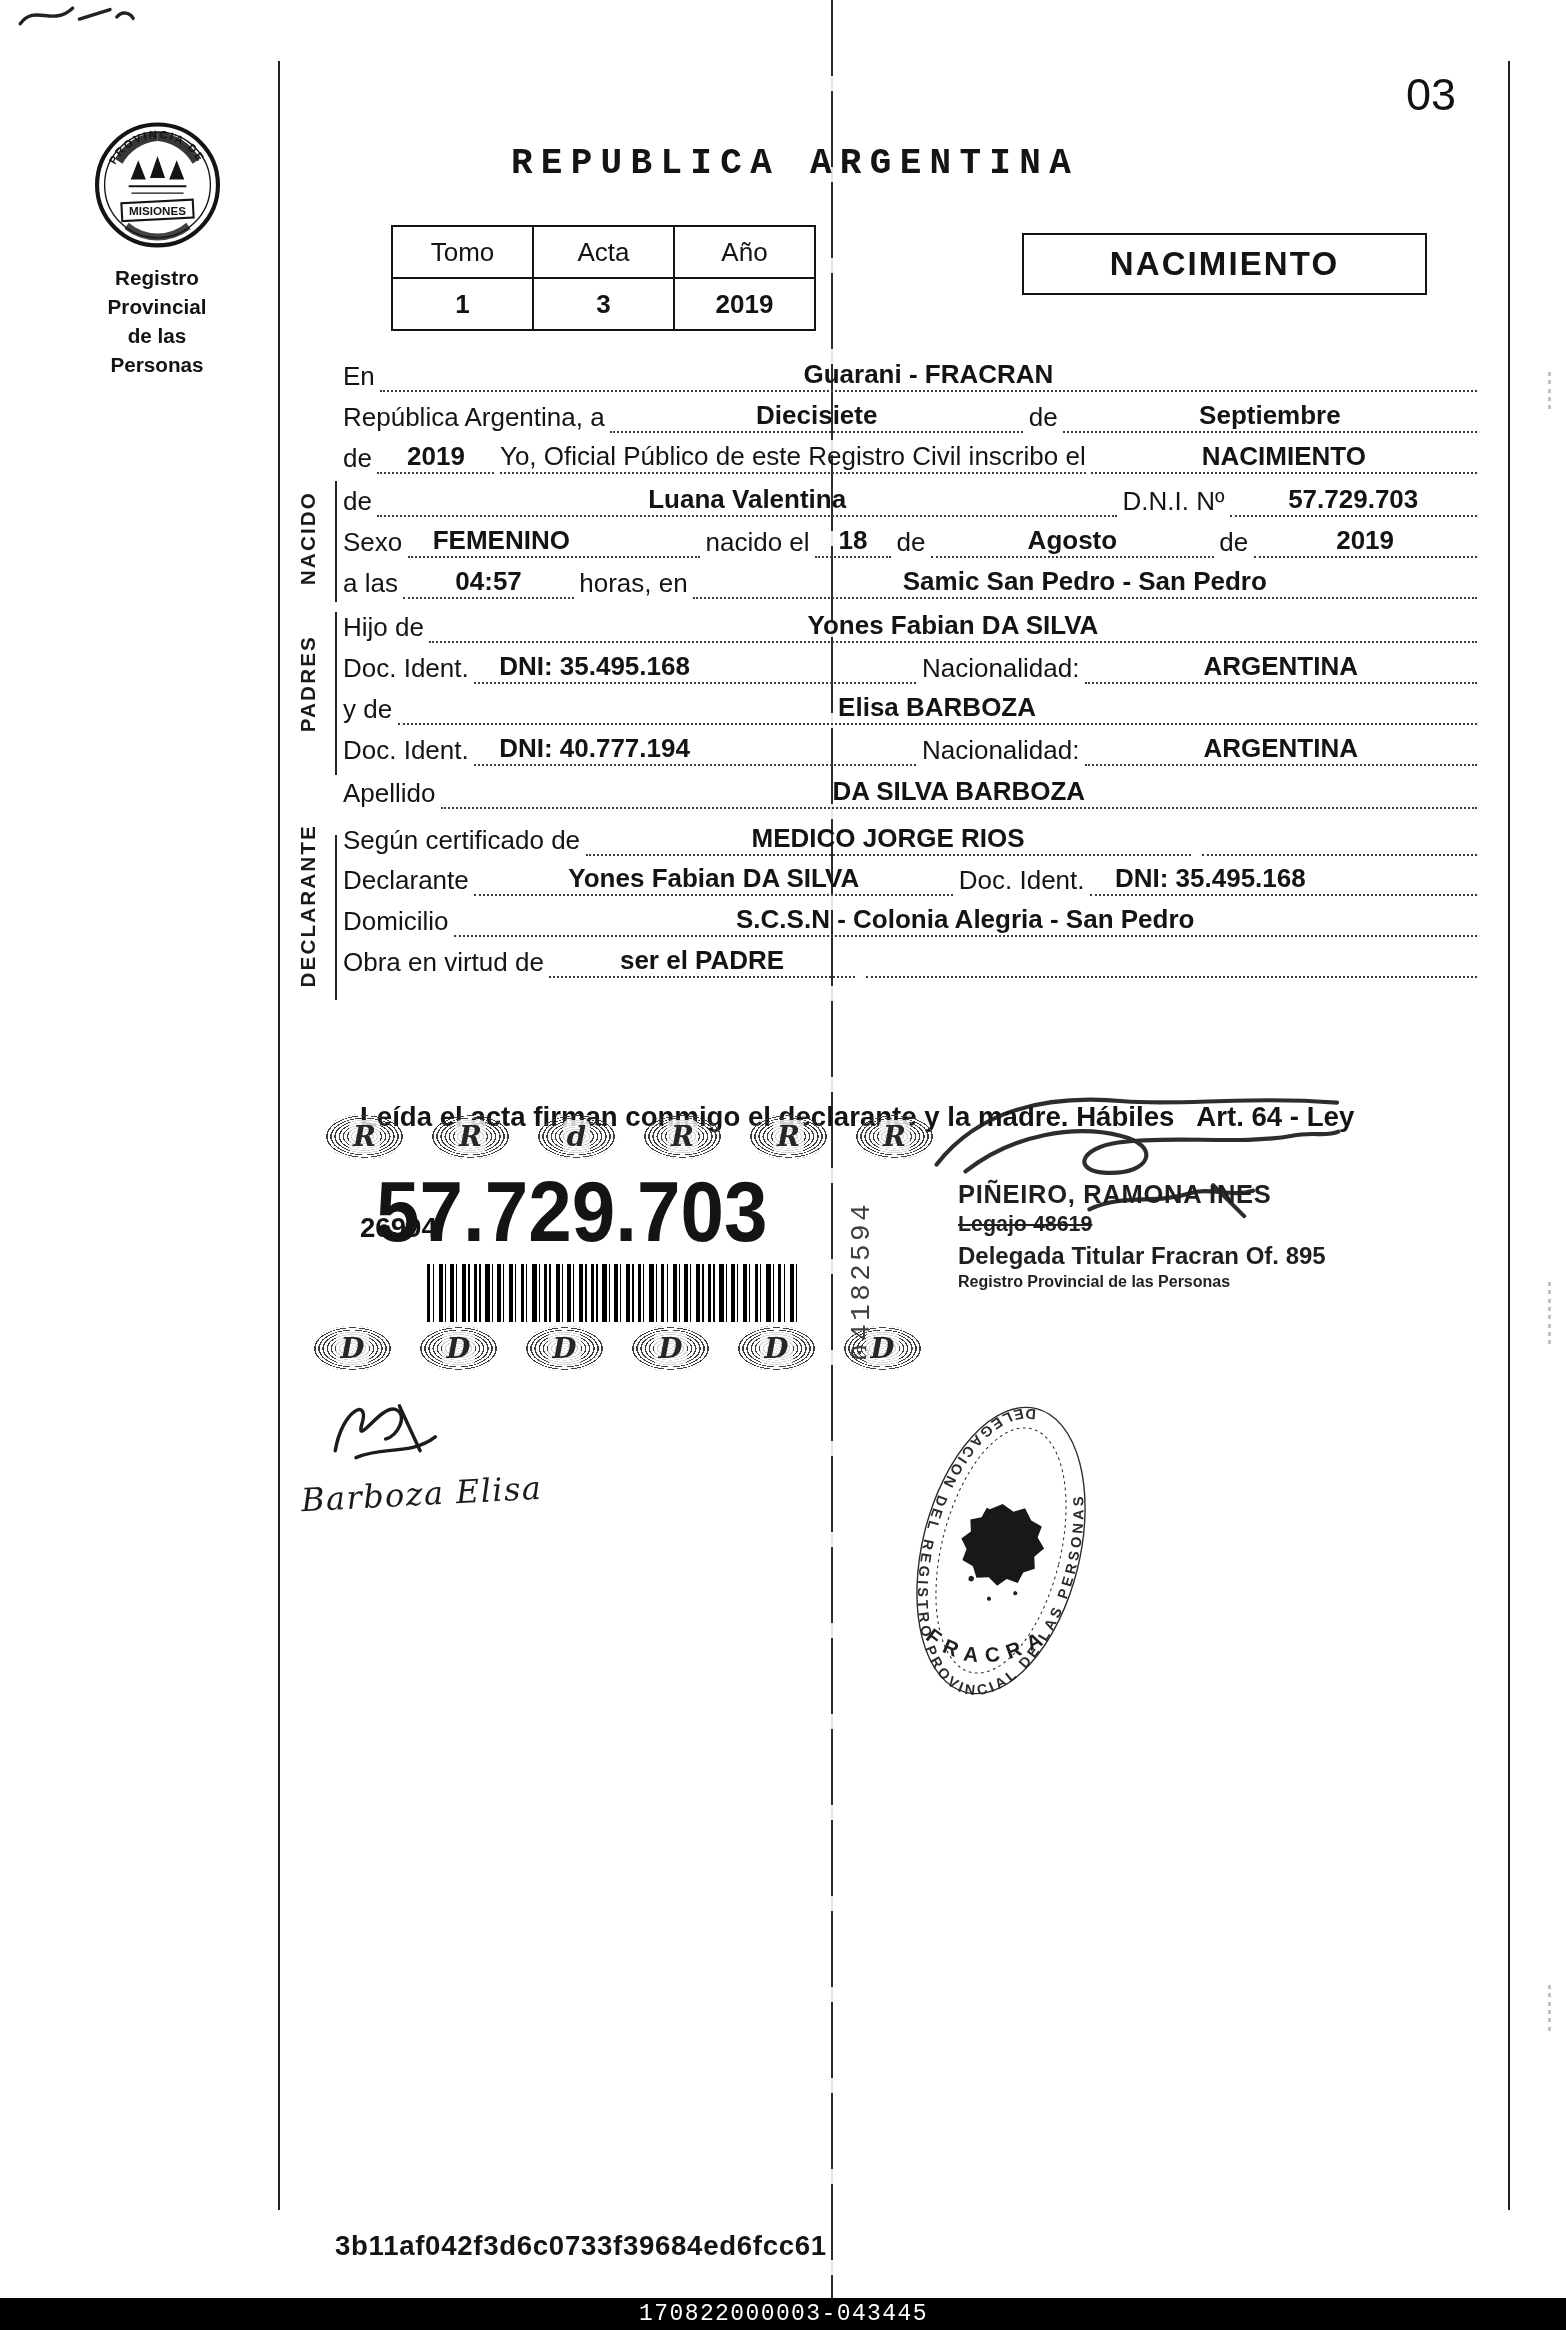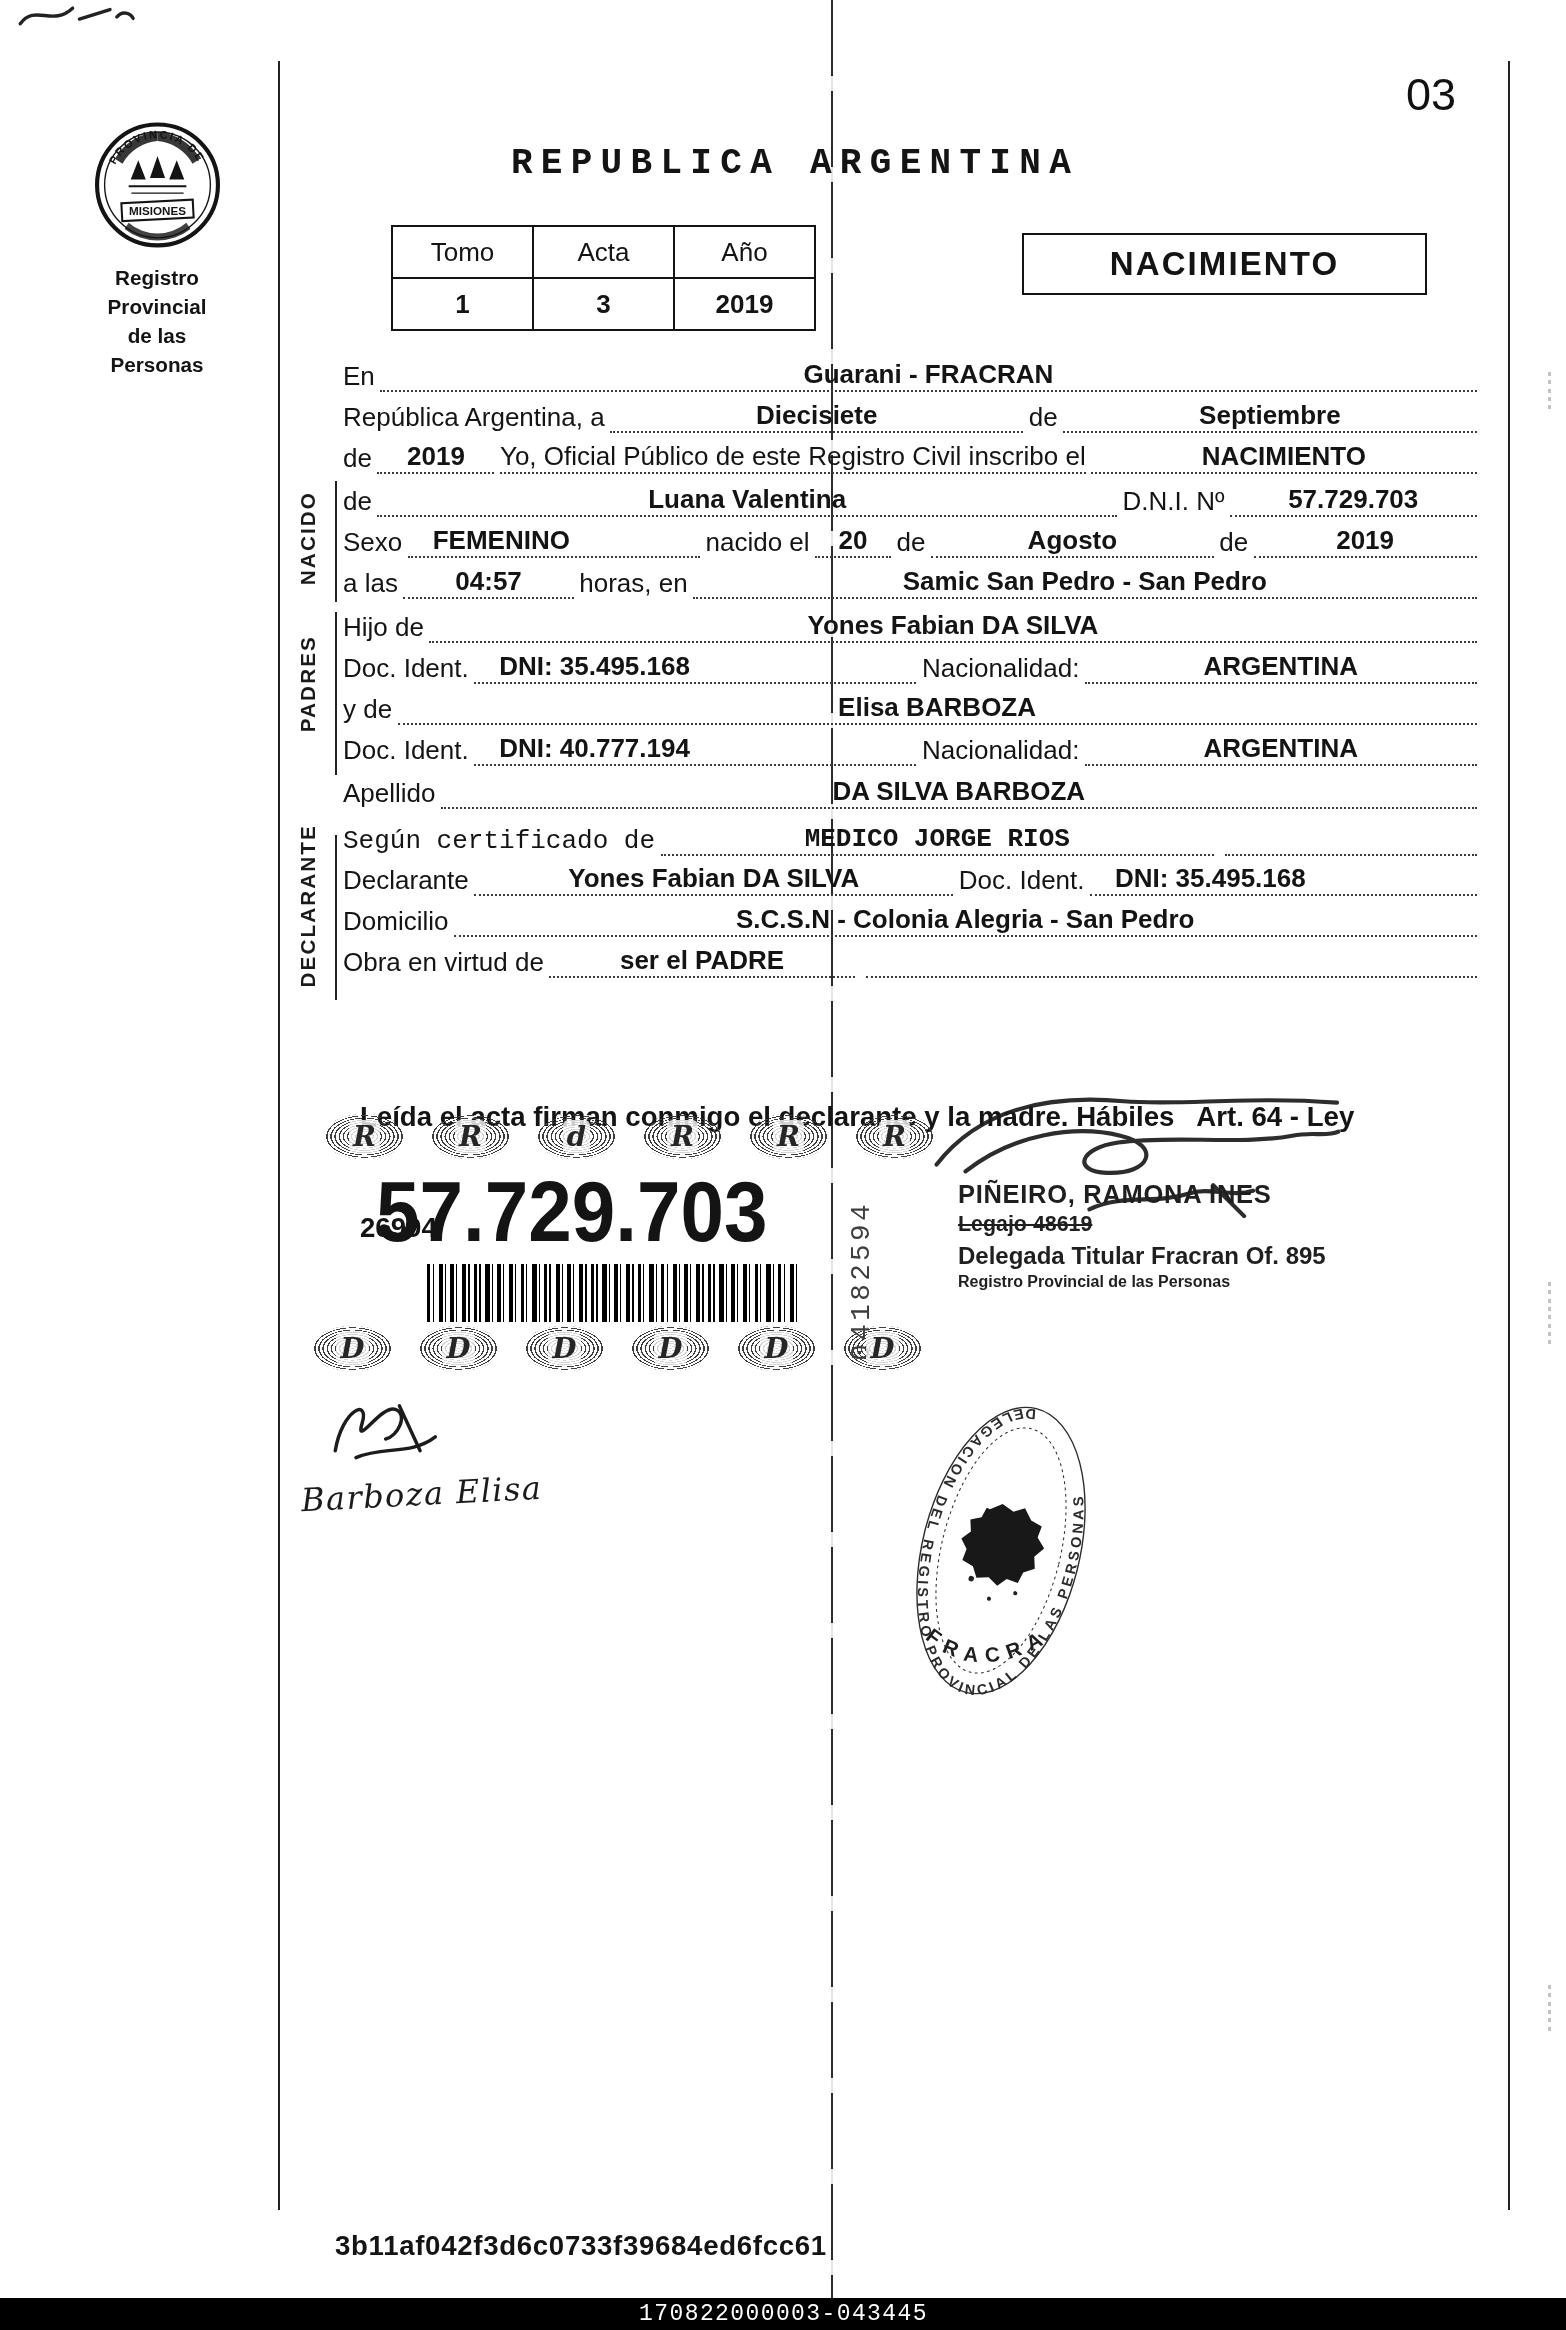--- a/index.html
+++ b/index.html
@@ -34,21 +34,21 @@
 
   .type-box {
     position:absolute; left:1022px; top:233px; width:405px; height:62px; border:2.8px solid #141414;
     display:flex; align-items:center; justify-content:center;
     font-size:33px; font-weight:700; letter-spacing:2.1px;
   }
 
   
   .form { position:absolute; left:343px; top:358px; width:1139px; font-size:26px; }
   .row { display:flex; align-items:flex-end; height:34px; margin-bottom:6.9px; }
-  .row.g1 { margin-top:9px; } .row.g2 { margin-top:10.3px; } .row.g3 { margin-top:9px; } .row.g4 { margin-top:13px;font-family:Liberation Mono, monospace; }
+  .row.g1 { margin-top:9px; } .row.g2 { margin-top:10.3px; } .row.g3 { margin-top:9px; } .row.g4 { margin-top:13px; }
   .lbl { white-space:nowrap; }
   .fill {
     flex:1; min-width:20.7px; margin:0 5.5px; border-bottom:2.1px dotted #3a3a3a;
     display:flex; align-items:flex-end; justify-content:center; overflow:visible;
   }
   .fill.left { justify-content:flex-start; padding-left:18px; }
   .val { font-weight:700; white-space:nowrap; padding:0 6.9px; }
   .u-dot { border-bottom:2.1px dotted #3a3a3a; }
   .f-2019 { flex:0 0 117px; } .f-19 { flex:0 0 76px; }
 
@@ -221,21 +221,21 @@
         </span>
     </div>
 
     <div class="row">
       <span class="lbl">Sexo</span>
       <span class="fill left" style="flex:3.2;">
           <b class="val">FEMENINO</b>
         </span>
       <span class="lbl">nacido el</span>
       <span class="fill f-19">
-          <b class="val">20</b>
+          <b class="val">18</b>
         </span>
       <span class="lbl">de</span>
       <span class="fill" style="flex:3.3;">
           <b class="val">Agosto</b>
         </span>
       <span class="lbl">de</span>
       <span class="fill" style="flex:2.6;">
           <b class="val">2019</b>
         </span>
     </div>

